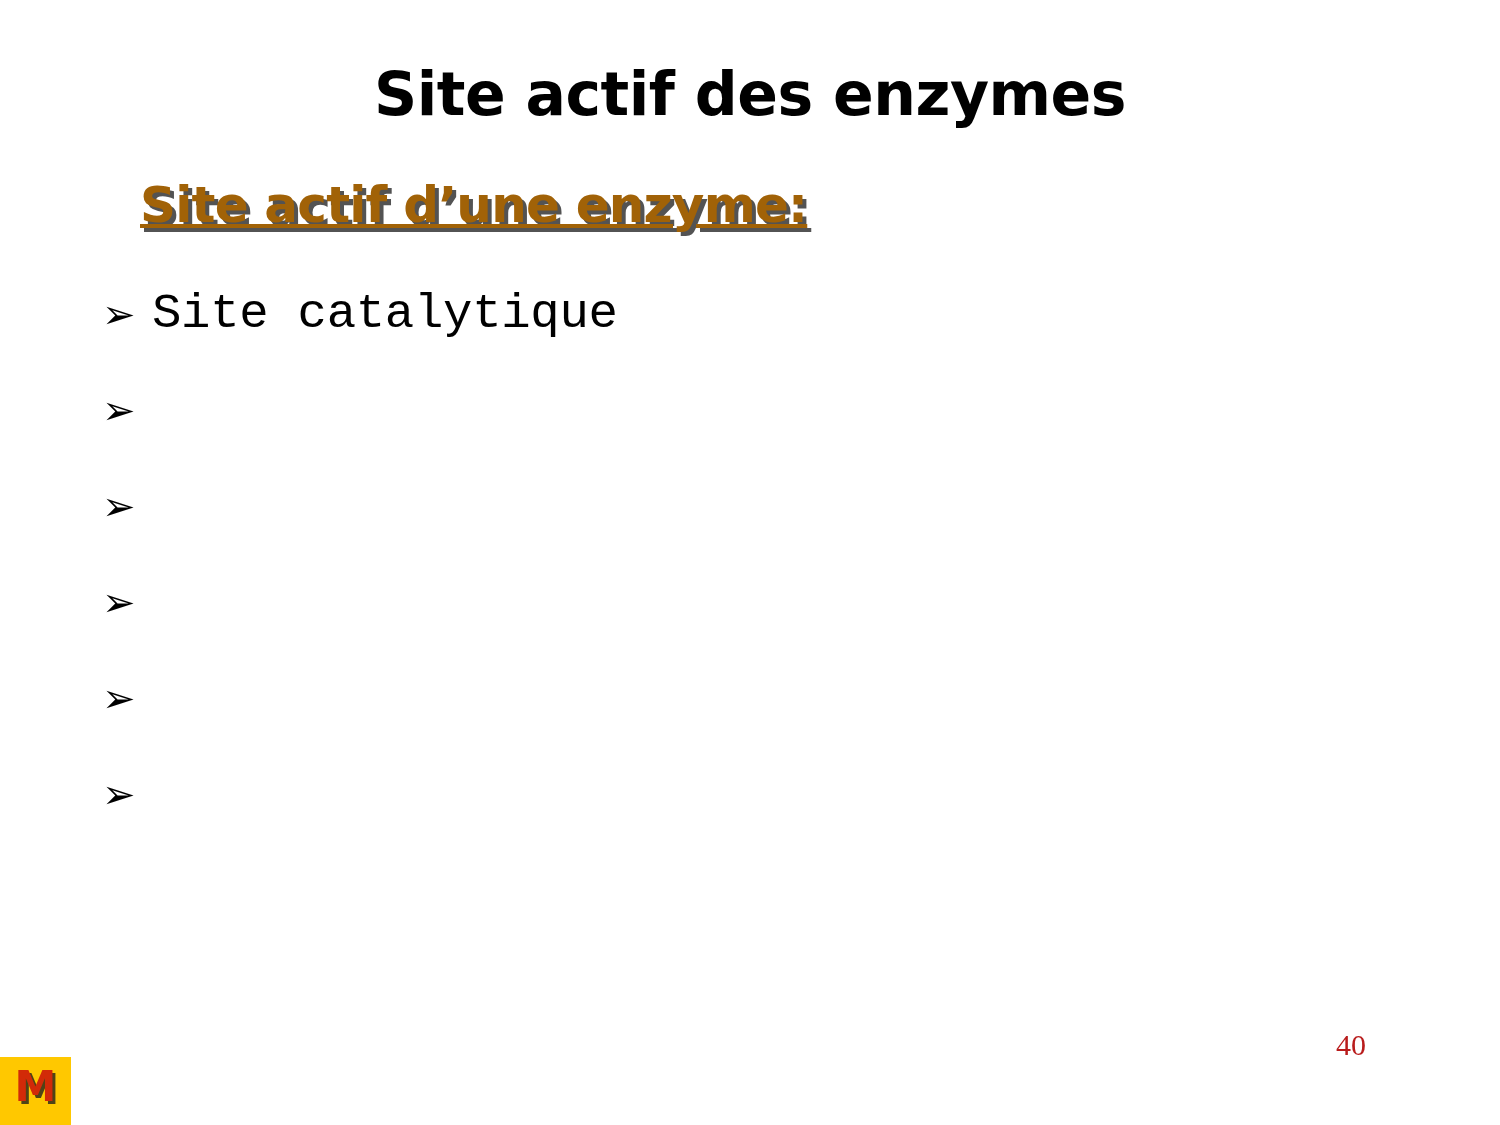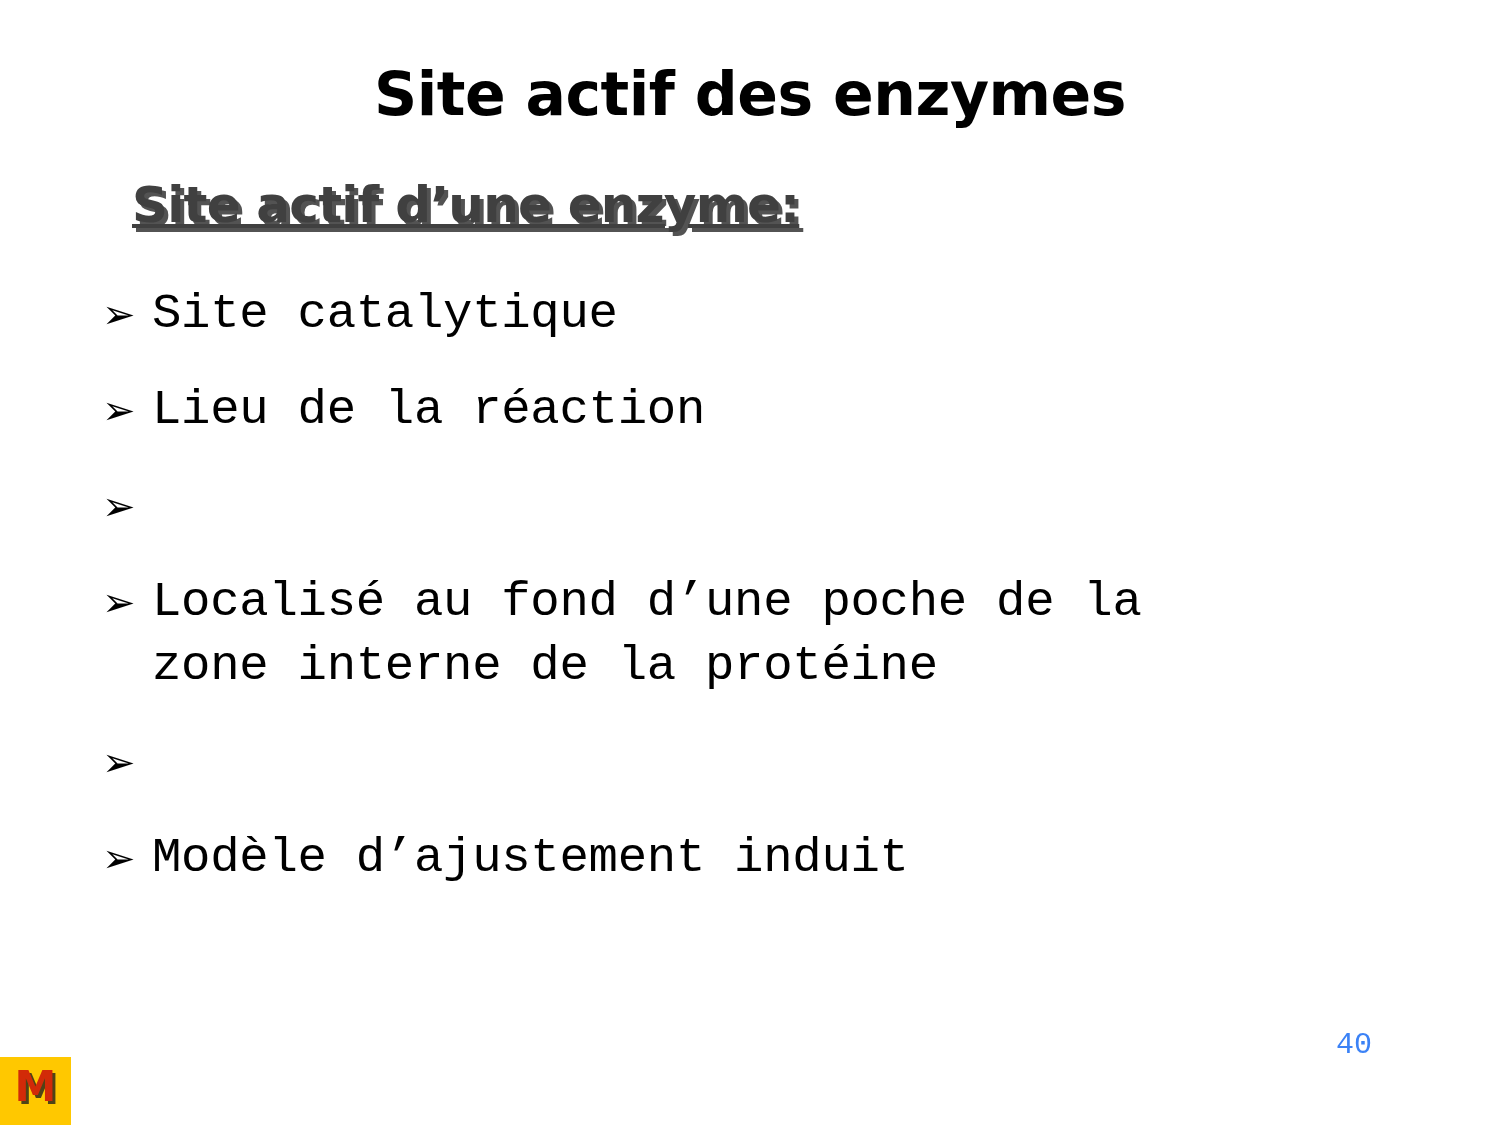--- a/index.html
+++ b/index.html
@@ -31,27 +31,27 @@
     font-size: 60px;
     line-height: 1.08;
     color: #000000;
     letter-spacing: -0.5px;
     white-space: nowrap;
   }
 
   
   .sub-heading {
     position: absolute;
-    left: 132px;
+    left: 140px;
     top: 178px;
     font-family: "DejaVu Sans", "Liberation Sans", sans-serif;
     font-weight: bold;
     font-size: 50px;
     line-height: 1.1;
-    color: #404040;
+    color: #a16207;
     text-decoration: underline;
     text-decoration-thickness: 4px;
     text-underline-offset: 2px;
     letter-spacing: -0.8px;
     white-space: nowrap;
     text-shadow: 4px 4px 0 rgba(40,40,40,0.80);
   }
 
   
   .bullet-list {
@@ -97,24 +97,24 @@
   
   .bullet-text.wraps {
     max-width: 1115px;
   }
 
   
   .page-number {
     position: absolute;
     left: 1336px;
     top: 1030px;
-    font-family: Liberation Mono, monospace;
+    font-family: Liberation Serif, serif;
     font-size: 30px;
     line-height: 1;
-    color: #3b82f6;
+    color: #b91c1c;
   }
 
   
   .logo {
     position: absolute;
     left: 0;
     top: 1057px;
     width: 71px;
     height: 68px;
     background: #FFC800;
@@ -145,39 +145,36 @@
 
   <div class="bullet-list">
 
     <div class="bullet-item">
       <span class="bullet-marker">➢</span>
       <span class="bullet-text">Site catalytique</span>
     </div>
 
     <div class="bullet-item">
       <span class="bullet-marker">➢</span>
-      <span class="bullet-text">Lieu de la réaction</span>
     </div>
 
     <div class="bullet-item">
       <span class="bullet-marker">➢</span>
     </div>
 
     <div class="bullet-item">
       <span class="bullet-marker">➢</span>
-      <span class="bullet-text wraps">Localisé au fond d’une poche de la zone interne de la protéine</span>
     </div>
 
     <div class="bullet-item">
       <span class="bullet-marker">➢</span>
     </div>
 
     <div class="bullet-item">
       <span class="bullet-marker">➢</span>
-      <span class="bullet-text">Modèle d’ajustement induit</span>
     </div>
 
   </div>
 
   <div class="page-number">40</div>
 
   <div class="logo">
     <div class="logo-letter">M</div>
   </div>
 

